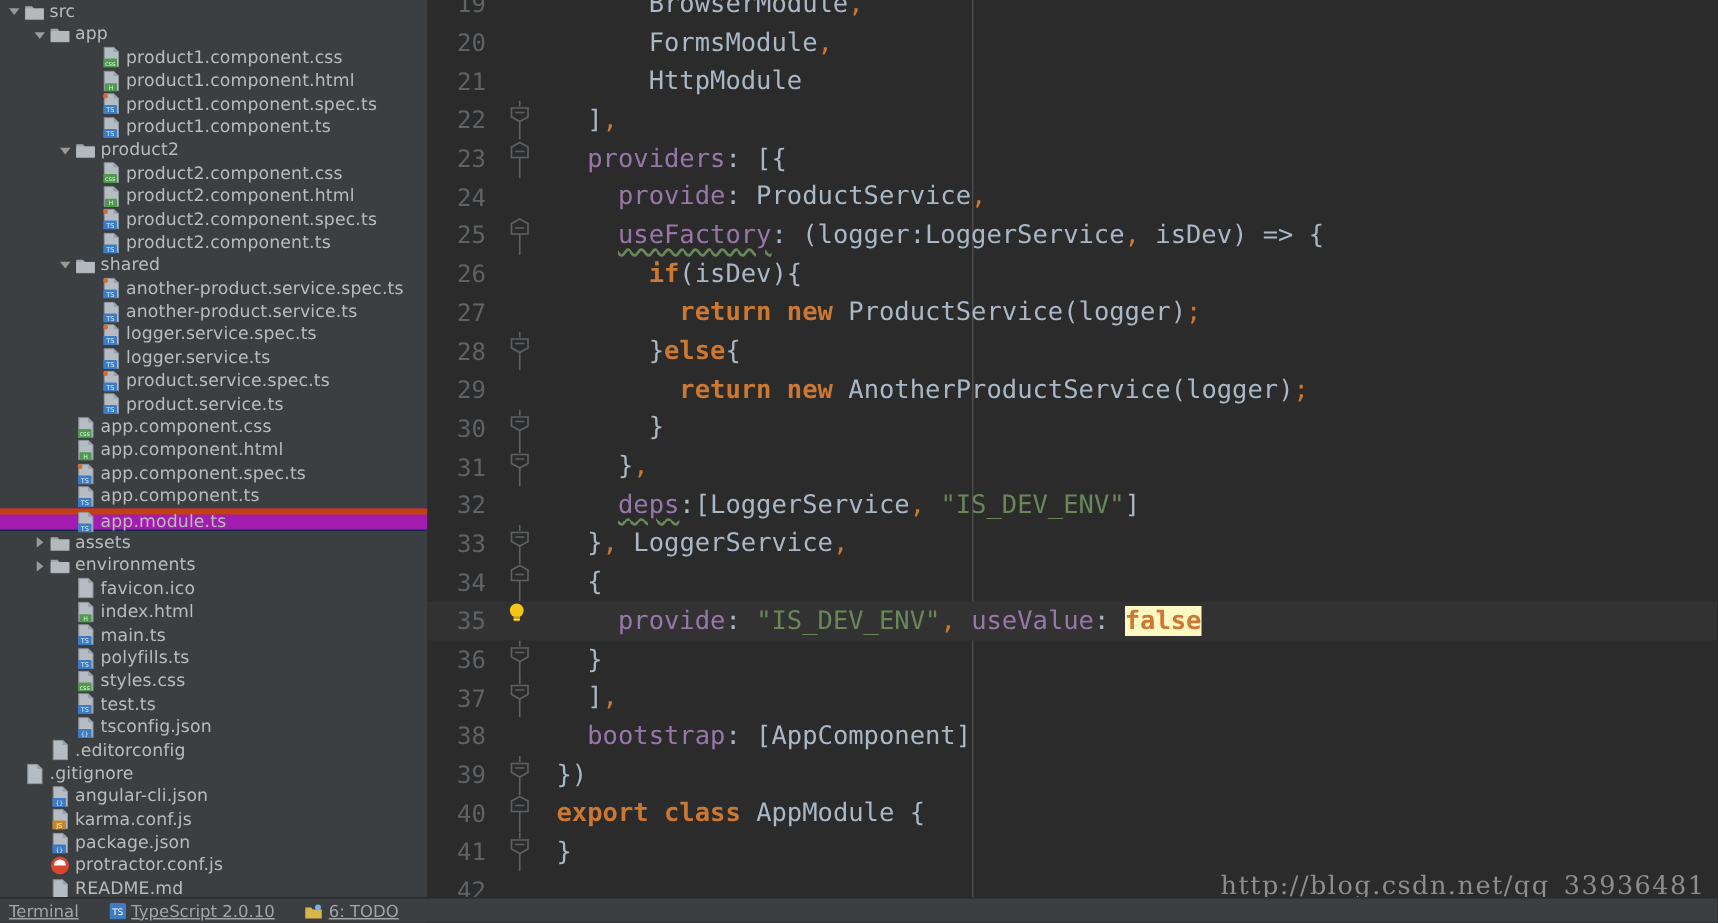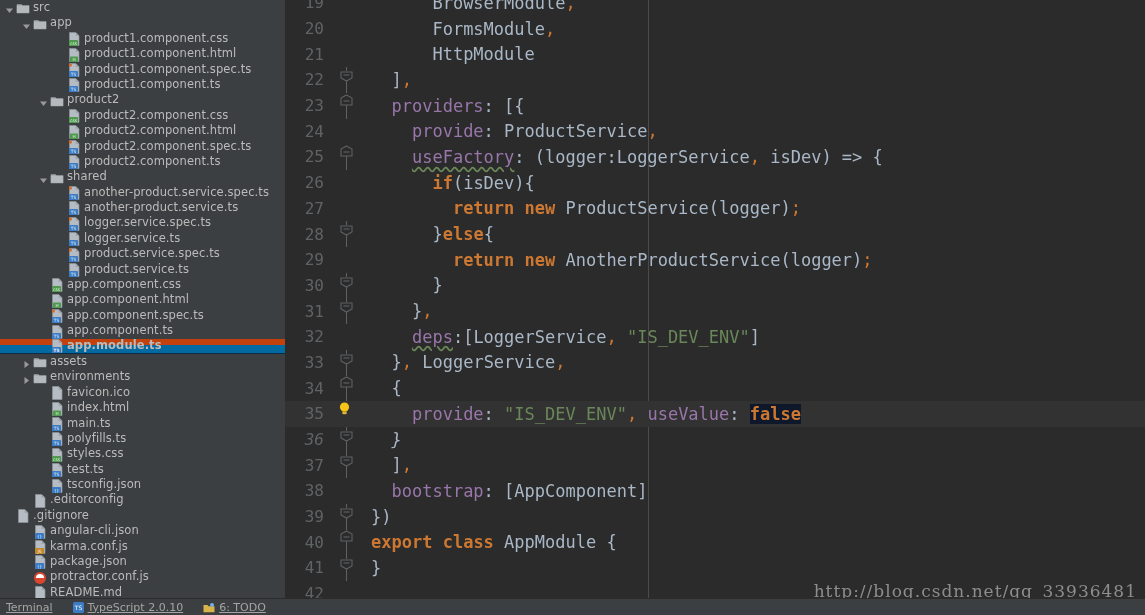--- a/index.html
+++ b/index.html
@@ -33,31 +33,30 @@
 
   .tree {
     position: relative;
     padding-top: 0px;
   }
 
   .row {
     position: relative;
     height: 15.4px;
     display: flex;
-    align-items: flex-end;
+    align-items: center;
     white-space: nowrap;
     font-size: 11.5px;
     color: #bbbbbb;
     padding-left: 4px;
   }
   .row.sel {
-    background: #0369a1;
-    border-top: 6px solid #c2410c;
+    background: #a21caf;
+    border-top: 4px solid #c2410c;
     border-bottom: 1px solid #0e2c49;
-    font-weight: bold;
   }
 
   .arrow {
     width: 11px;
     flex: 0 0 11px;
     display: flex;
     align-items: center;
     justify-content: center;
   }
   .arrow svg { display: block; }
@@ -133,21 +132,21 @@
     letter-spacing: 0px;
   }
 
   
   .kw   { color: #cc7832; font-weight: bold; }
   .prop { color: #9876aa; }
   .str  { color: #6a8759; }
   .pun  { color: #cc7832; }
   .plain{ color: #a9b7c6; }
   .selected-tok {
-    background: #0f172a;
+    background: #fef9c3;
     color: #cc7832;
     font-weight: bold;
   }
   .squiggle {
     text-decoration: underline;
     text-decoration-style: wavy;
     text-decoration-color: #6a8759;
     text-underline-offset: 3px;
   }
 
@@ -821,21 +820,21 @@
         <div class="ln-row" style="margin-top: 0px;"><div class="gutter-num">34</div><div class="gutter-fold"><span><svg width="17" height="26" viewBox="0 0 17 26">
                 <path d="M8.5,2 L14,5 L14,12 L3,12 L3,5 Z" fill="none" stroke="#5e6163" stroke-width="1.1"></path>
                 <path d="M5.5,8 H11.5" stroke="#5e6163" stroke-width="1.1"></path>
                 <path d="M8.5,12 V26" stroke="#5e6163" stroke-width="1.1"></path>
               </svg></span></div><div class="codetext"><span class="plain">  </span><span class="plain">{</span></div></div>
         <div class="ln-row hl" style="margin-top: 0px;"><div class="gutter-num">35</div><div class="gutter-fold"><svg class="bulb" width="13" height="15" viewBox="0 0 13 15">
               <circle cx="6.5" cy="6" r="4.6" fill="#f5c518"></circle>
               <rect x="4.3" y="10" width="4.4" height="3.2" rx="0.8" fill="#c49a0e"></rect>
               <rect x="4.6" y="11.6" width="3.8" height="0.8" fill="#f5e3a0"></rect>
             </svg></div><div class="codetext"><span class="plain">    </span><span class="prop">provide</span><span class="plain">: </span><span class="str">"IS_DEV_ENV"</span><span class="pun">,</span><span class="plain"> </span><span class="prop">useValue</span><span class="plain">: </span><span class="selected-tok">false</span></div></div>
-        <div class="ln-row" style="margin-top: 0px; font-style: italic;"><div class="gutter-num">36</div><div class="gutter-fold"><span><svg width="17" height="26" viewBox="0 0 17 26">
+        <div class="ln-row" style="margin-top: 0px;"><div class="gutter-num">36</div><div class="gutter-fold"><span><svg width="17" height="26" viewBox="0 0 17 26">
                 <path d="M8.5,0 V4" stroke="#5e6163" stroke-width="1.1"></path>
                 <path d="M3,5 L14,5 L14,11 L8.5,14 L3,11 Z" fill="none" stroke="#5e6163" stroke-width="1.1"></path>
                 <path d="M5.5,8 H11.5" stroke="#5e6163" stroke-width="1.1"></path>
                 <path d="M8.5,14 V26" stroke="#5e6163" stroke-width="1.1"></path>
               </svg></span></div><div class="codetext"><span class="plain">  </span><span class="plain">}</span></div></div>
         <div class="ln-row" style="margin-top: 0px;"><div class="gutter-num">37</div><div class="gutter-fold"><span><svg width="17" height="26" viewBox="0 0 17 26">
                 <path d="M8.5,0 V4" stroke="#5e6163" stroke-width="1.1"></path>
                 <path d="M3,5 L14,5 L14,11 L8.5,14 L3,11 Z" fill="none" stroke="#5e6163" stroke-width="1.1"></path>
                 <path d="M5.5,8 H11.5" stroke="#5e6163" stroke-width="1.1"></path>
                 <path d="M8.5,14 V26" stroke="#5e6163" stroke-width="1.1"></path>

